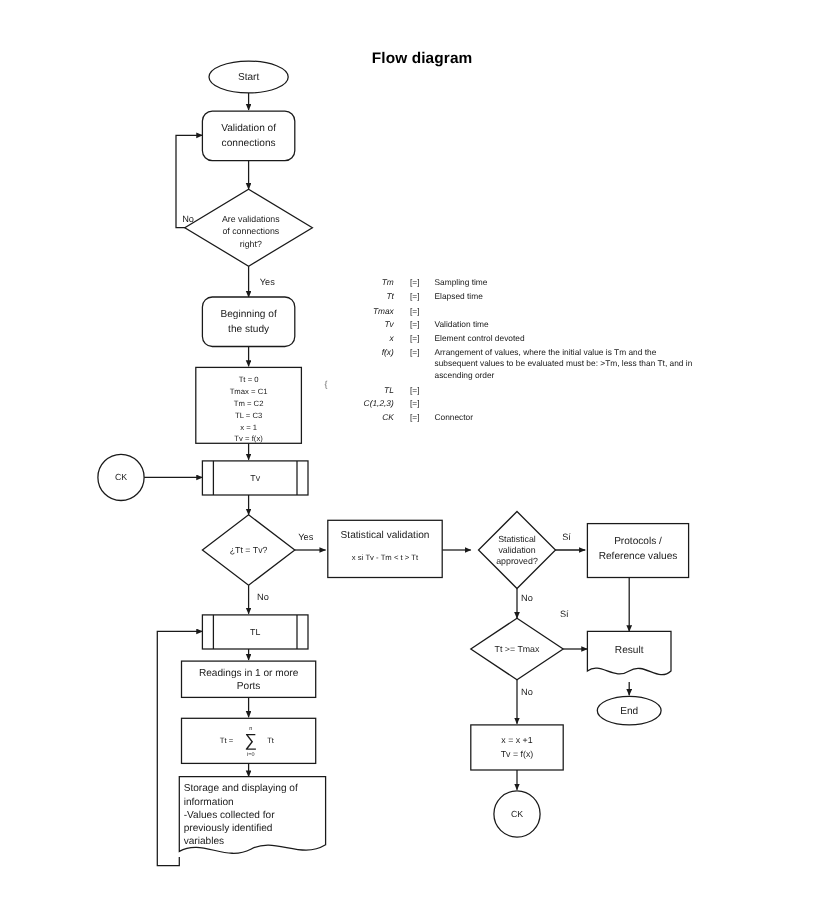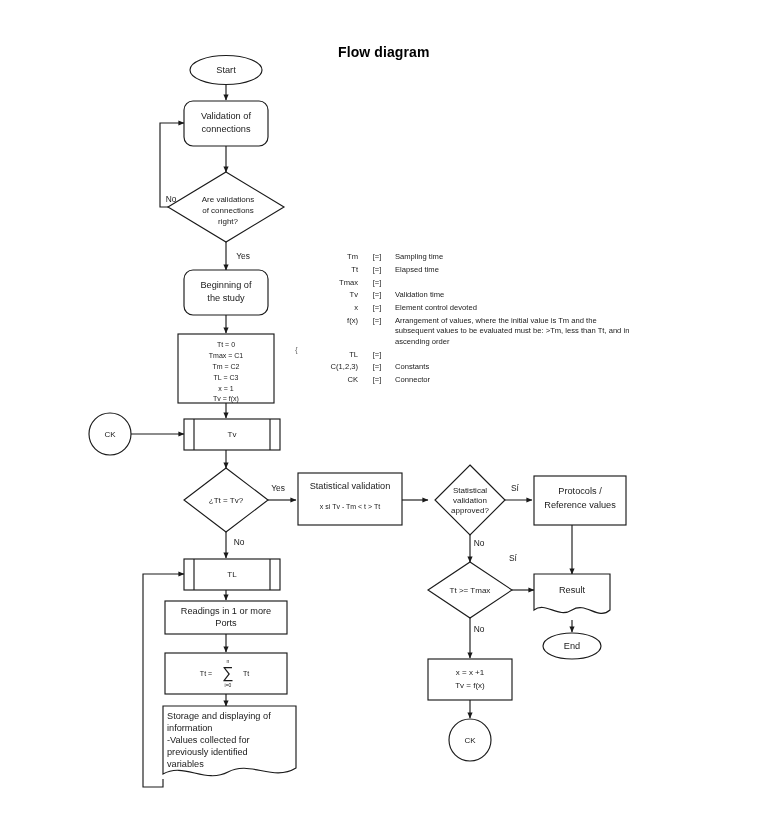--- a/index.html
+++ b/index.html
@@ -66,20 +66,21 @@
     line-height: 10.4px;
     color: #1a1a1a;
     margin-bottom: 2.4px;
   }
   .legend-sym {
     width: 58px;
     text-align: right;
     padding-right: 9px;
     flex: 0 0 auto;
     white-space: nowrap;
+    font-style: italic;
   }
   .legend-eq {
     width: 20px;
     text-align: center;
     flex: 0 0 auto;
   }
   .legend-desc {
     flex: 1 1 auto;
     padding-left: 8px;
   }
@@ -320,21 +321,20 @@
       <div class="legend-eq">[=]</div>
       <div class="legend-desc">Arrangement of values, where the initial value is Tm and the subsequent values to be evaluated must be: &gt;Tm, less than Tt, and in ascending order</div>
     </div>
     <div class="legend-row">
       <div class="legend-sym">TL</div>
       <div class="legend-eq">[=]</div>
     </div>
     <div class="legend-row">
       <div class="legend-sym">C(1,2,3)</div>
       <div class="legend-eq">[=]</div>
-      <div class="legend-desc">Constants</div>
     </div>
     <div class="legend-row">
       <div class="legend-sym">CK</div>
       <div class="legend-eq">[=]</div>
       <div class="legend-desc">Connector</div>
     </div>
   </div>
 
 </div>
 

